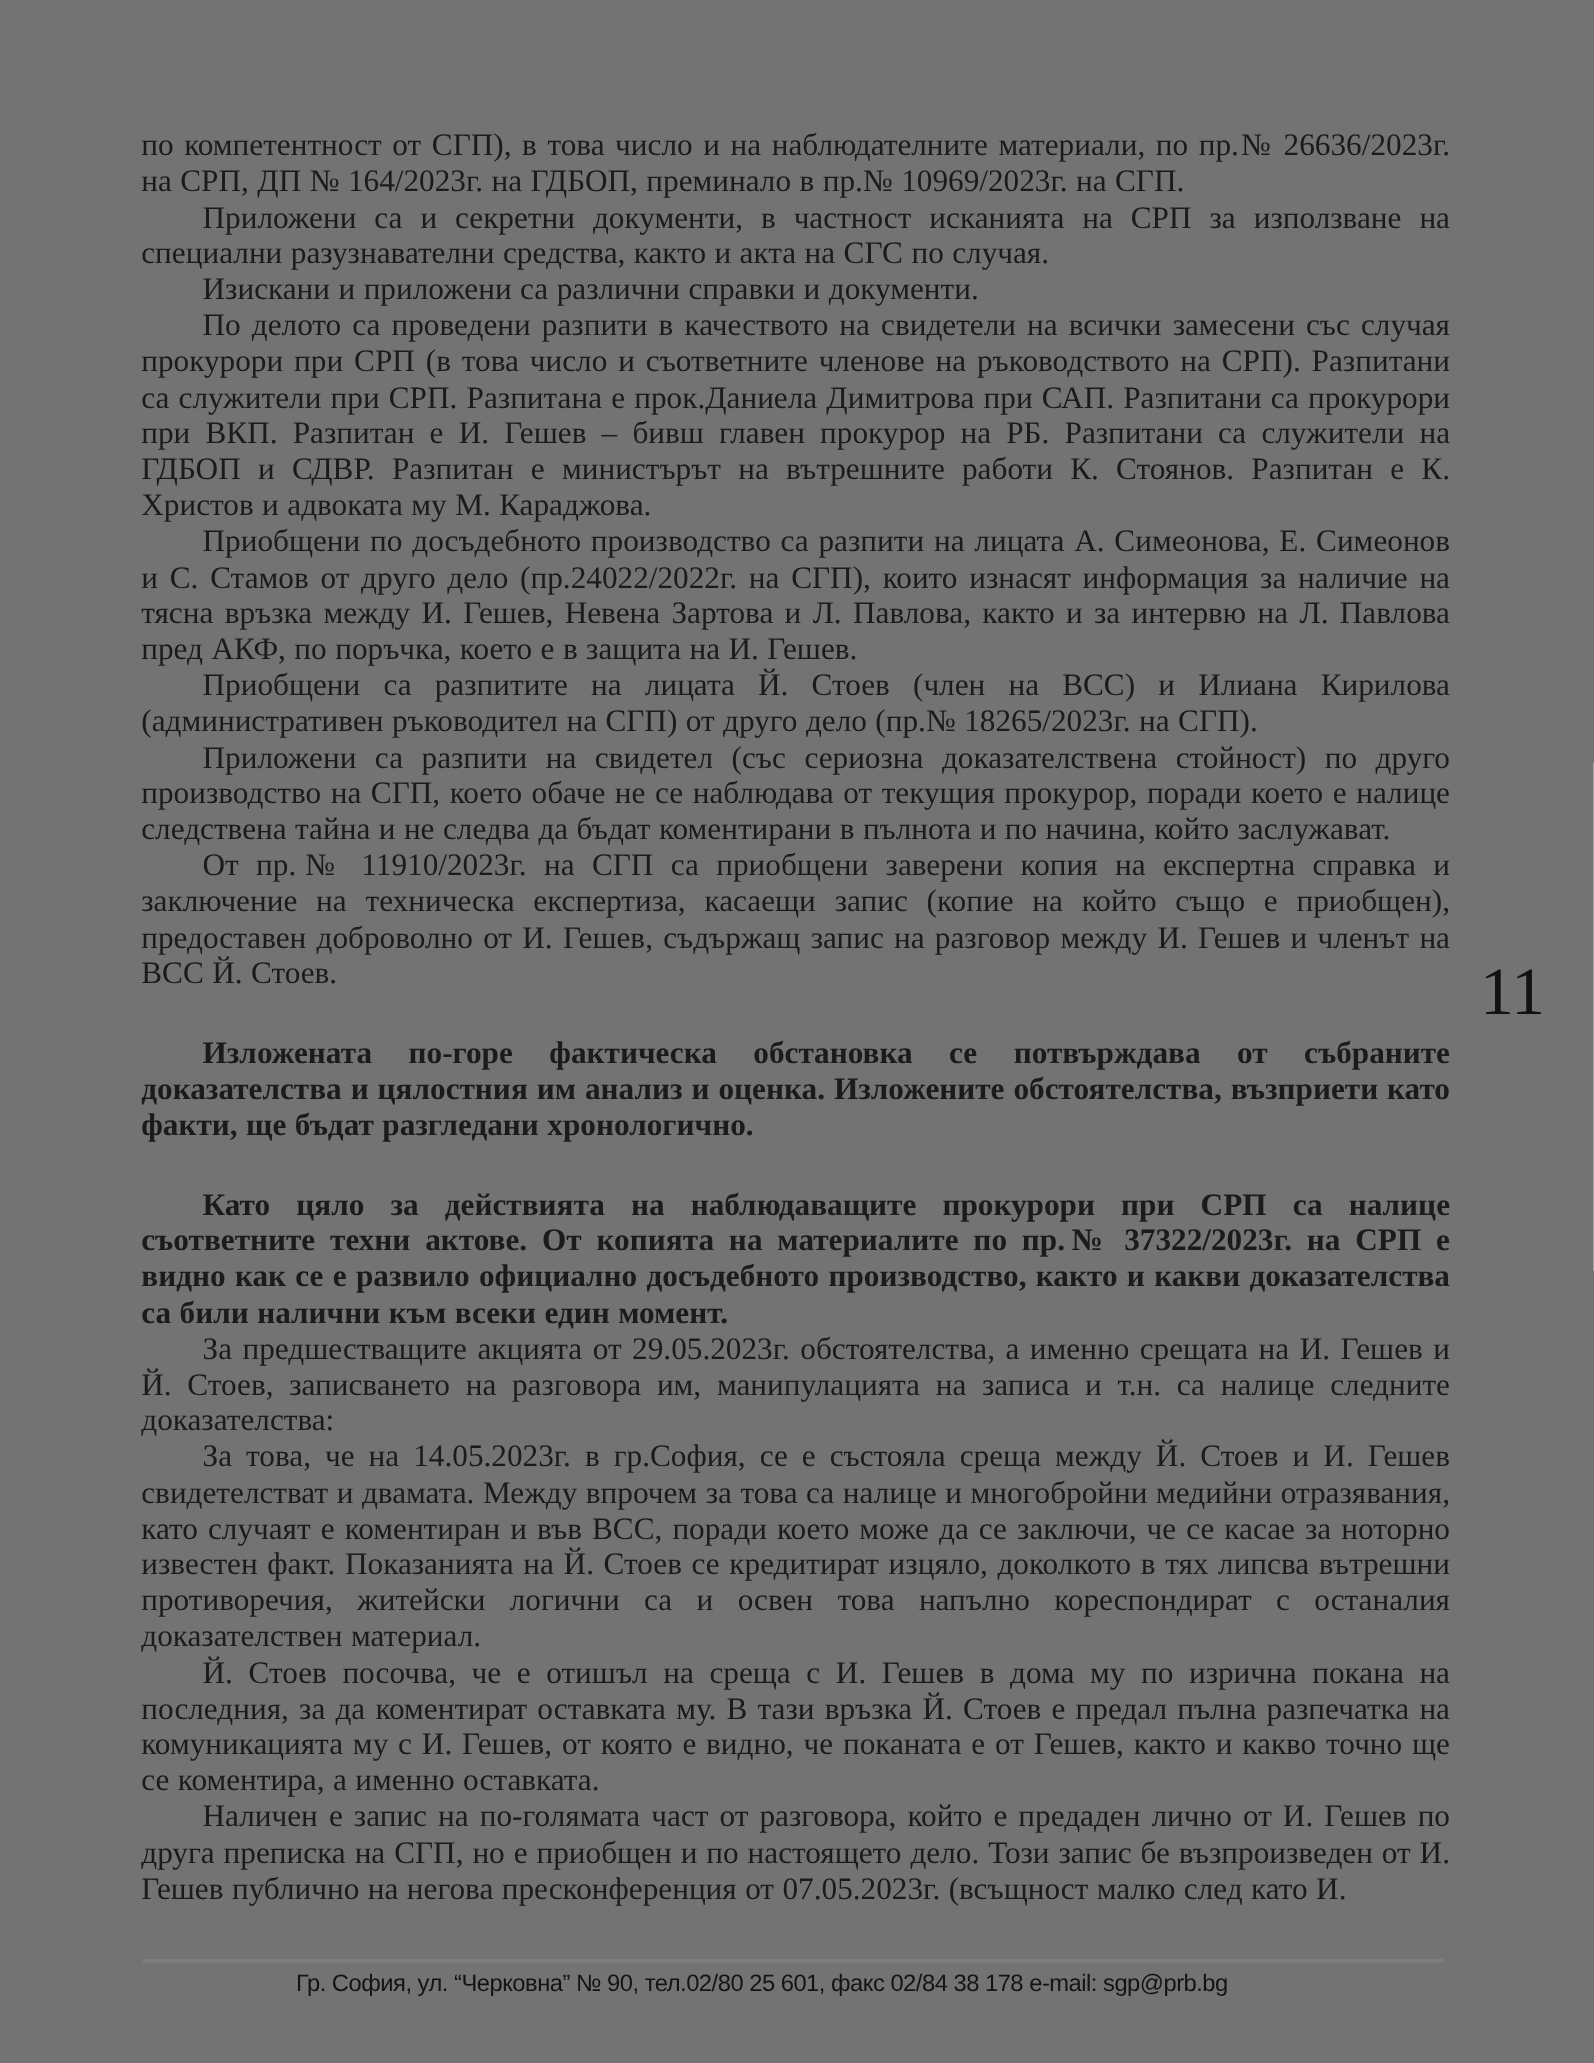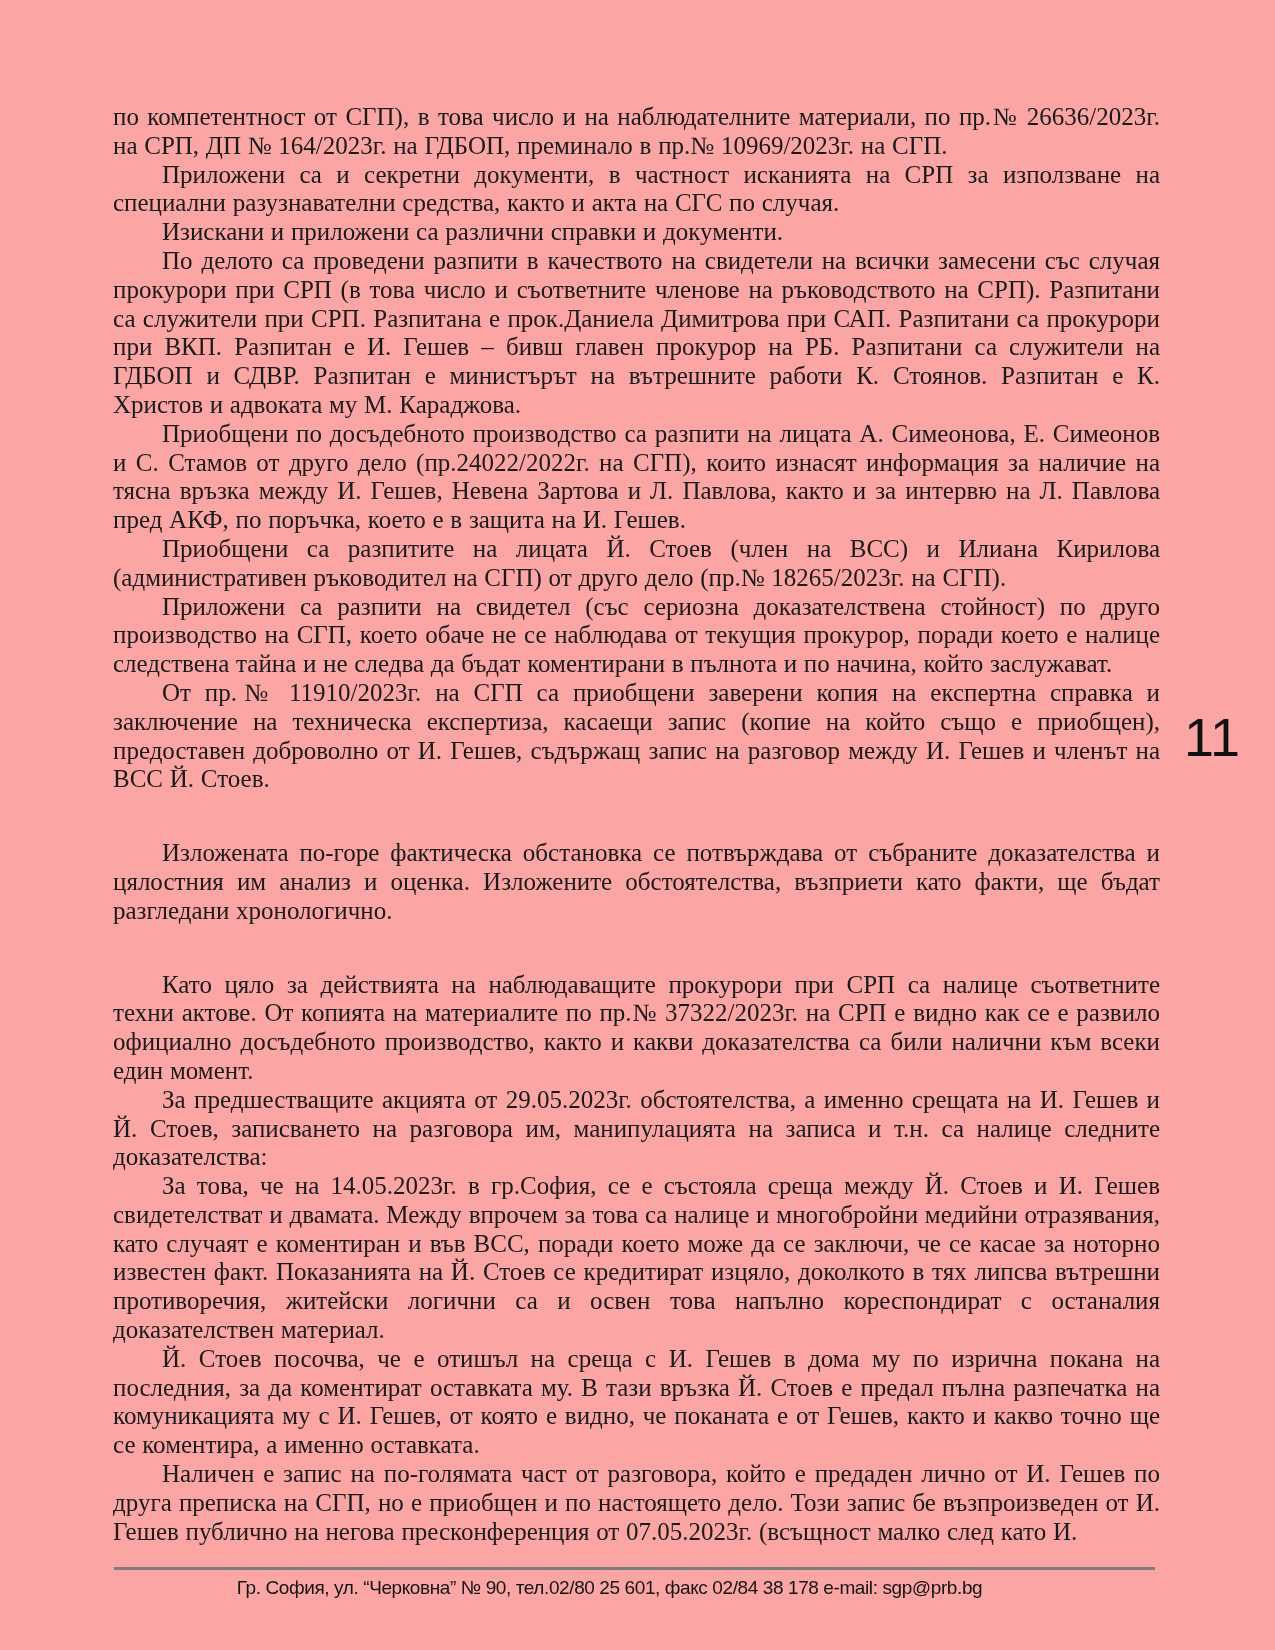--- a/index.html
+++ b/index.html
@@ -29,28 +29,29 @@
   .doc-body p {
     margin: 0;
     padding: 0;
     text-indent: 49px;
     word-spacing: 0.5px;
   }
   .doc-body p.no-indent {
     text-indent: 0;
   }
   .doc-body p.gap-before {
-    margin-top: 45px;
+    margin-top: 35px;
+    font-weight: bold;
   }
   .page-number {
     position: absolute;
     left: 1184px;
-    top: 708px;
+    top: 764px;
     color: #111111;
-    font-family: Liberation Sans, sans-serif;
+    font-family: Liberation Serif, serif;
     font-size: 54px;
     line-height: 1.1;
   }
   .footer {
     position: absolute;
     left: 114px;
     top: 1567px;
     width: 1041px;
   }
   .footer-divider {
@@ -66,21 +67,21 @@
     font-family: "Liberation Sans", "DejaVu Sans", sans-serif;
     font-weight: normal;
     font-size: 19px;
     letter-spacing: -0.4px;
     white-space: nowrap;
   }
 </style>
 </head>
 <body>
 
-<div class="sheet" style="background: #fca5a5;">
+<div class="sheet" style="background: #737373;">
 
   <div class="doc-body" style="color: rgb(27, 27, 27);">
     <p class="no-indent">по компетентност от СГП), в това число и на наблюдателните материали, по пр.№ 26636/2023г. на СРП, ДП № 164/2023г. на ГДБОП, преминало в пр.№ 10969/2023г. на СГП.</p>
     <p>Приложени са и секретни документи, в частност исканията на СРП за използване на специални разузнавателни средства, както и акта на СГС по случая.</p>
     <p>Изискани и приложени са различни справки и документи.</p>
     <p>По делото са проведени разпити в качеството на свидетели на всички замесени със случая прокурори при СРП (в това число и съответните членове на ръководството на СРП). Разпитани са служители при СРП. Разпитана е прок.Даниела Димитрова при САП. Разпитани са прокурори при ВКП. Разпитан е И. Гешев – бивш главен прокурор на РБ. Разпитани са служители на ГДБОП и СДВР. Разпитан е министърът на вътрешните работи К. Стоянов. Разпитан е К. Христов и адвоката му М. Караджова.</p>
     <p>Приобщени по досъдебното производство са разпити на лицата А. Симеонова, Е. Симеонов и С. Стамов от друго дело (пр.24022/2022г. на СГП), които изнасят информация за наличие на тясна връзка между И. Гешев, Невена Зартова и Л. Павлова, както и за интервю на Л. Павлова пред АКФ, по поръчка, което е в защита на И. Гешев.</p>
     <p>Приобщени са разпитите на лицата Й. Стоев (член на ВСС) и Илиана Кирилова (административен ръководител на СГП) от друго дело (пр.№ 18265/2023г. на СГП).</p>
     <p>Приложени са разпити на свидетел (със сериозна доказателствена стойност) по друго производство на СГП, което обаче не се наблюдава от текущия прокурор, поради което е налице следствена тайна и не следва да бъдат коментирани в пълнота и по начина, който заслужават.</p>
     <p>От пр.№ 11910/2023г. на СГП са приобщени заверени копия на експертна справка и заключение на техническа експертиза, касаещи запис (копие на който също е приобщен), предоставен доброволно от И. Гешев, съдържащ запис на разговор между И. Гешев и членът на ВСС Й. Стоев.</p>

